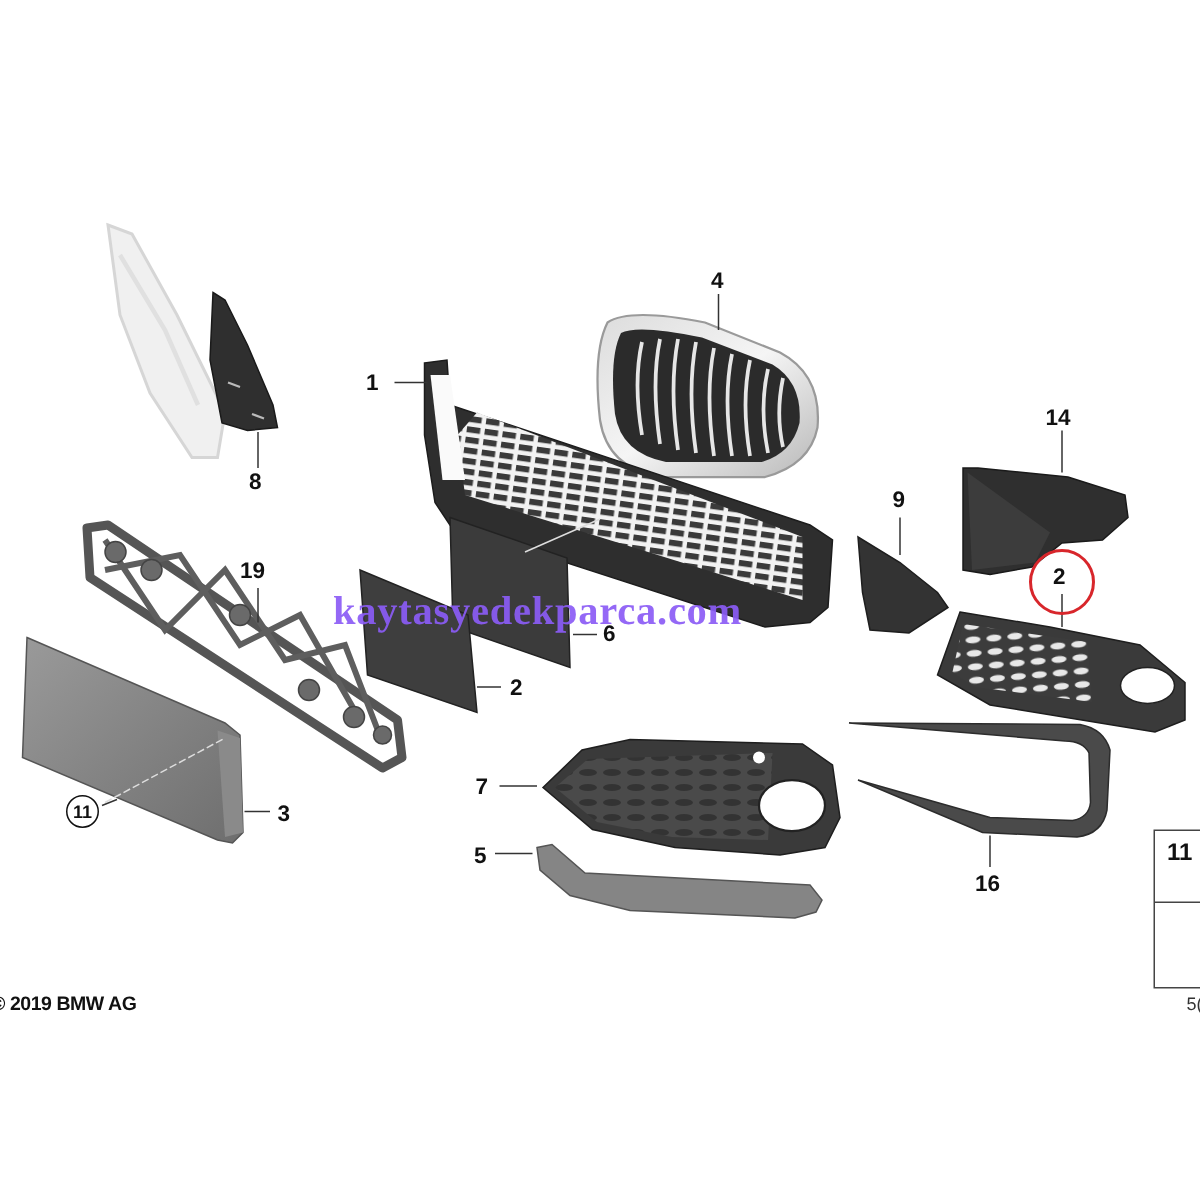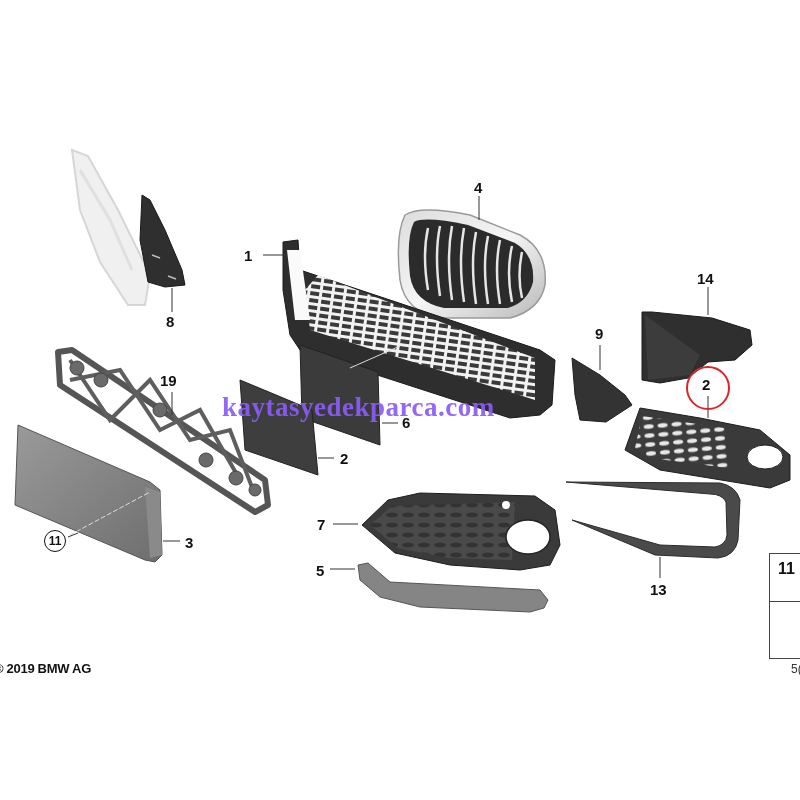--- a/index.html
+++ b/index.html
@@ -162,21 +162,21 @@
 <div class="lbl" style="left:185px;top:535px;">3</div>
 <div class="lbl" style="left:474px;top:180px;">4</div>
 <div class="lbl" style="left:316px;top:563px;">5</div>
 <div class="lbl" style="left:402px;top:415px;">6</div>
 <div class="lbl" style="left:317px;top:517px;">7</div>
 <div class="lbl" style="left:166px;top:314px;">8</div>
 <div class="lbl" style="left:595px;top:326px;">9</div>
 <div class="lbl" style="left:160px;top:373px;">19</div>
 <div class="circ-lbl" style="left:44px;top:530px;">11</div>
 <div class="lbl" style="left:340px;top:451px;">2</div>
-<div class="lbl" style="left:650px;top:582px;">13</div>
+<div class="lbl" style="left:650px;top:582px;">16</div>
 <div class="lbl" style="left:697px;top:271px;">14</div>
 
 <div class="highlight-ring"></div>
 
 <div class="watermark">kaytasyedekparca.com</div>
 
 <div class="copyright">© 2019 BMW AG</div>
 
 <div class="legend-box">
   <div class="legend-top">11</div>

